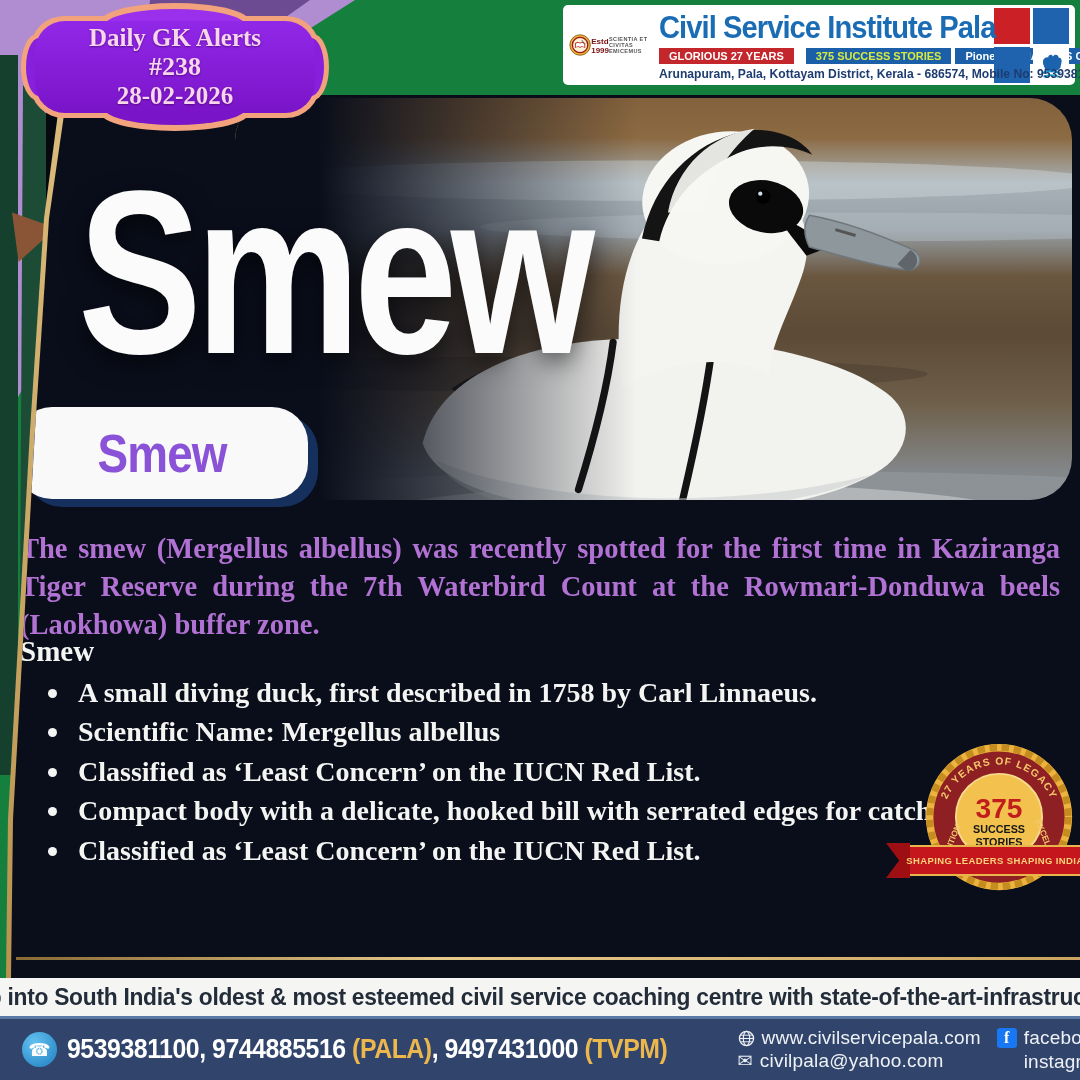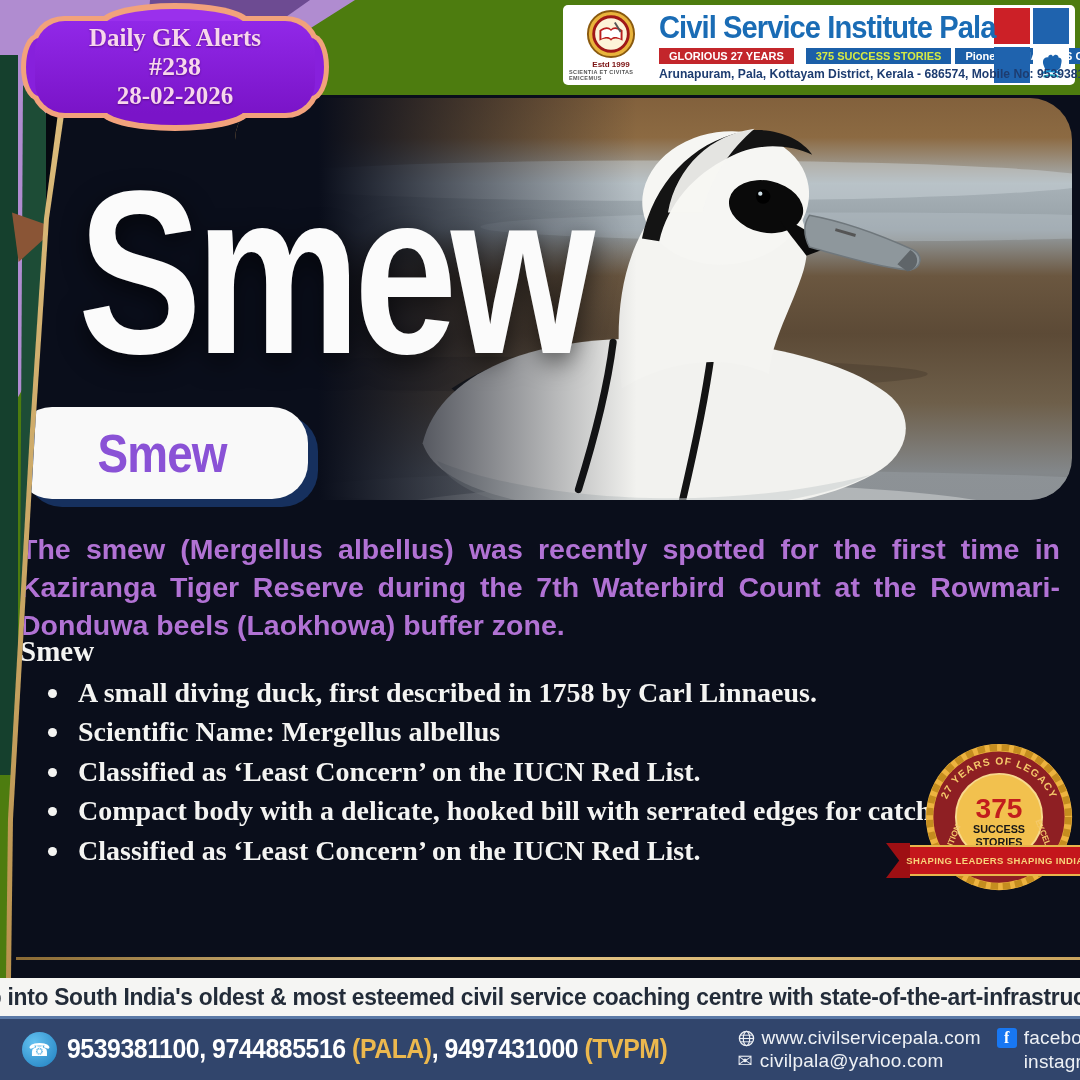--- a/index.html
+++ b/index.html
@@ -1,17 +1,17 @@
 <!DOCTYPE html>
 <html><head>
 <meta charset="utf-8">
 <style>
   html,body{margin:0;padding:0;background:#222;}
   .poster{position:relative;width:1080px;height:1080px;overflow:hidden;
-    background:#4d7c0f;font-family:"Liberation Sans",sans-serif;}
+    background:#15803d;font-family:"Liberation Sans",sans-serif;}
 
   
   .bg-shape{position:absolute;z-index:1;}
   .bg-lavender{left:0;top:0;width:380px;height:440px;background:#b08cd0;
     clip-path:polygon(0 0,355px 0,150px 130px,55px 330px,0 430px);}
   .bg-purple-tri{left:140px;top:0;width:190px;height:130px;background:#6d4b92;
     clip-path:polygon(10px 0,170px 0,0 120px);}
   .bg-green1{left:0;top:55px;width:18px;height:720px;background:#15402d;}
   .bg-green2{left:20px;top:85px;width:30px;height:560px;background:#1d4c36;
     clip-path:polygon(10% 0,100% 6%,70% 100%,0 92%);}
@@ -34,21 +34,21 @@
   .gk-in-l{left:-4px;top:22px;width:26px;height:58px;background:#8720dc;}
   .gk-in-r{right:-4px;top:22px;width:26px;height:58px;background:#8720dc;}
   .gk-text{position:absolute;inset:0;display:flex;flex-direction:column;align-items:center;
     justify-content:center;color:#f7d6ec;font-family:"Liberation Serif",serif;font-weight:700;
     text-shadow:0 1px 2px rgba(60,0,90,.6);line-height:1.12;z-index:2;}
   .gk-l1{font-size:25px;} .gk-l2{font-size:26px;} .gk-l3{font-size:25px;}
 
   
   .header{position:absolute;left:563px;top:5px;width:512px;height:80px;background:#ffffff;
     border-radius:5px;z-index:40;display:flex;align-items:center;padding:4px 6px;box-sizing:border-box;gap:6px;}
-  .logo-col{width:84px;display:flex;flex-direction:column;align-items:center;flex:none;}
+  .logo-col{width:84px;display:flex;flex-direction:row;align-items:center;flex:none;}
   .estd{font-size:8px;font-weight:700;color:#7a1010;margin-top:1px;}
   .motto{font-size:5.5px;color:#555;letter-spacing:.4px;font-weight:700;}
   .head-mid{flex:1;min-width:0;display:flex;flex-direction:column;}
   .inst-name{font-size:31px;font-weight:800;color:#1a6cb5;letter-spacing:-1px;
     transform:scaleX(.94);transform-origin:left center;white-space:nowrap;}
   .ribbon-row{display:flex;gap:4px;margin-top:2px;}
   .hrb{font-size:11px;font-weight:800;padding:2px 10px;white-space:nowrap;}
   .hrb1{background:#c3262b;color:#fff;}
   .hrb2{background:#1b5fa8;color:#d6ea43;margin-left:8px;}
   .hrb3{background:#1b5fa8;color:#fff;}
@@ -75,21 +75,21 @@
   .big-title{position:absolute;left:78px;top:62px;font-size:232px;line-height:1;font-weight:800;
     color:#fbfbfb;letter-spacing:-8px;transform:scaleX(.8);transform-origin:left top;
     text-shadow:0 8px 28px rgba(0,0,0,.6);z-index:5;}
 
   .pill-back{position:absolute;left:26px;top:320px;width:292px;height:92px;border-radius:36px;
     background:#16305e;z-index:4;}
   .pill{position:absolute;left:16px;top:312px;width:292px;height:92px;border-radius:36px;
     background:#f9f9f9;z-index:5;display:flex;align-items:center;justify-content:center;}
   .pill-label{font-size:54px;font-weight:800;color:#8a52d6;transform:scaleX(.85);letter-spacing:-1px;}
 
-  .intro{position:absolute;left:20px;top:424px;width:1040px;font-family:Liberation Sans, sans-serif;
+  .intro{position:absolute;left:20px;top:424px;width:1040px;font-family:Liberation Serif, serif;
     font-weight:700;font-size:28.5px;line-height:1.34;color:#b172d4;text-align:justify;margin-top:11px;}
   .subhead{position:absolute;left:20px;top:540px;font-family:"Liberation Serif",serif;
     font-weight:700;font-size:29px;color:#f4f4f2;}
   .fact-list{position:absolute;left:44px;top:580px;width:1010px;margin:0;padding:0;list-style:none;}
   .fact-list li{position:relative;padding-left:34px;margin-bottom:3px;
     font-family:"Liberation Serif",serif;font-weight:700;font-size:28px;line-height:1.3;color:#f4f4f2;}
   .fact-list li::before{content:"";position:absolute;left:4px;top:14px;width:9px;height:9px;
     border-radius:50%;background:#f4f4f2;}
 
   .gold-hline{position:absolute;left:16px;right:0;bottom:18px;height:3px;z-index:12;

